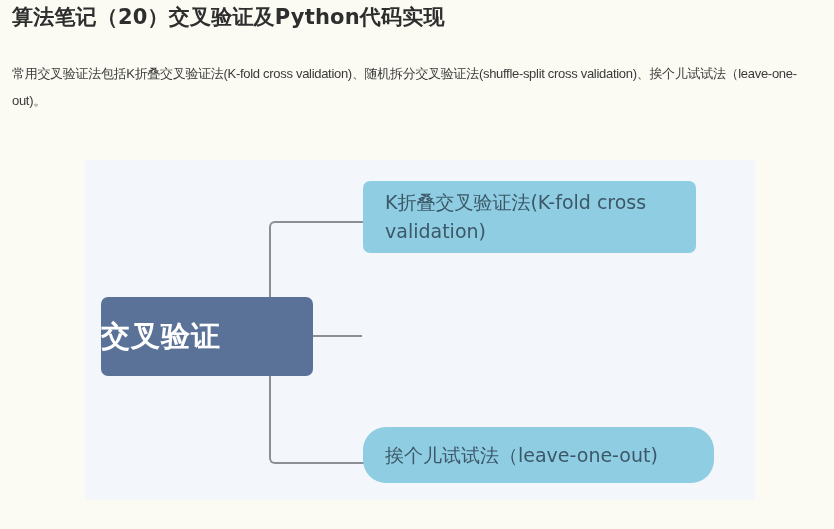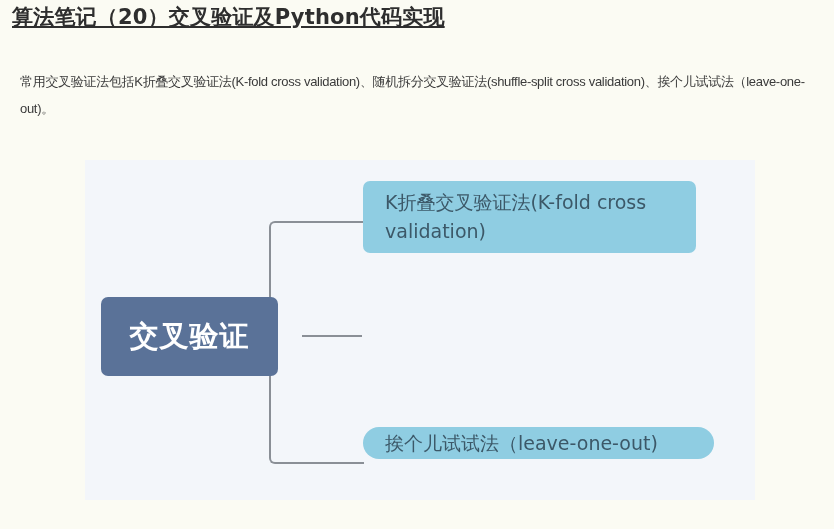--- a/index.html
+++ b/index.html
@@ -19,53 +19,51 @@
     .title {
       position: absolute;
       left: 12px;
       top: 3px;
       margin: 0;
       font-size: 21px;
       font-weight: bold;
       color: #2e2e2e;
       letter-spacing: 0.2px;
       white-space: nowrap;
-      text-decoration: underline;
     }
     .intro {
       position: absolute;
       left: 12px;
       top: 60px;
       width: 812px;
-      margin: 8px;
+      margin: 0;
       font-family: "Liberation Sans", sans-serif;
       font-size: 13px;
       line-height: 27px;
       color: #3a3a3a;
       letter-spacing: -0.3px;
     }
     .diagram {
       position: absolute;
       left: 85px;
       top: 160px;
       width: 670px;
       height: 340px;
       background: #f3f6fa;
     }
     .root-node {
       position: absolute;
       left: 16px;
       top: 137px;
-      width: 177px;
+      width: 212px;
       height: 79px;
       background: #5a7298;
       border-radius: 7px;
       display: flex;
       align-items: center;
-      justify-content: center;
       color: #ffffff;
       font-size: 29px;
       font-weight: bold;
       letter-spacing: 1px;
     }
     .connector {
       position: absolute;
       border-color: #8a8f96;
       border-style: solid;
       border-width: 0;
@@ -114,21 +112,21 @@
       height: 72px;
     }
     .child-2 {
       top: 144px;
       width: 364px;
       height: 80px;
     }
     .child-3 {
       top: 267px;
       width: 351px;
-      height: 32px;
+      height: 56px;
       border-radius: 23px;
     }
   </style>
 </head>
 <body>
 
 <div class="page">
   <h1 class="title">算法笔记（20）交叉验证及Python代码实现</h1>
   <p class="intro">常用交叉验证法包括K折叠交叉验证法(K-fold cross validation)、随机拆分交叉验证法(shuffle-split cross validation)、挨个儿试试法（leave-one-out)。</p>
 

